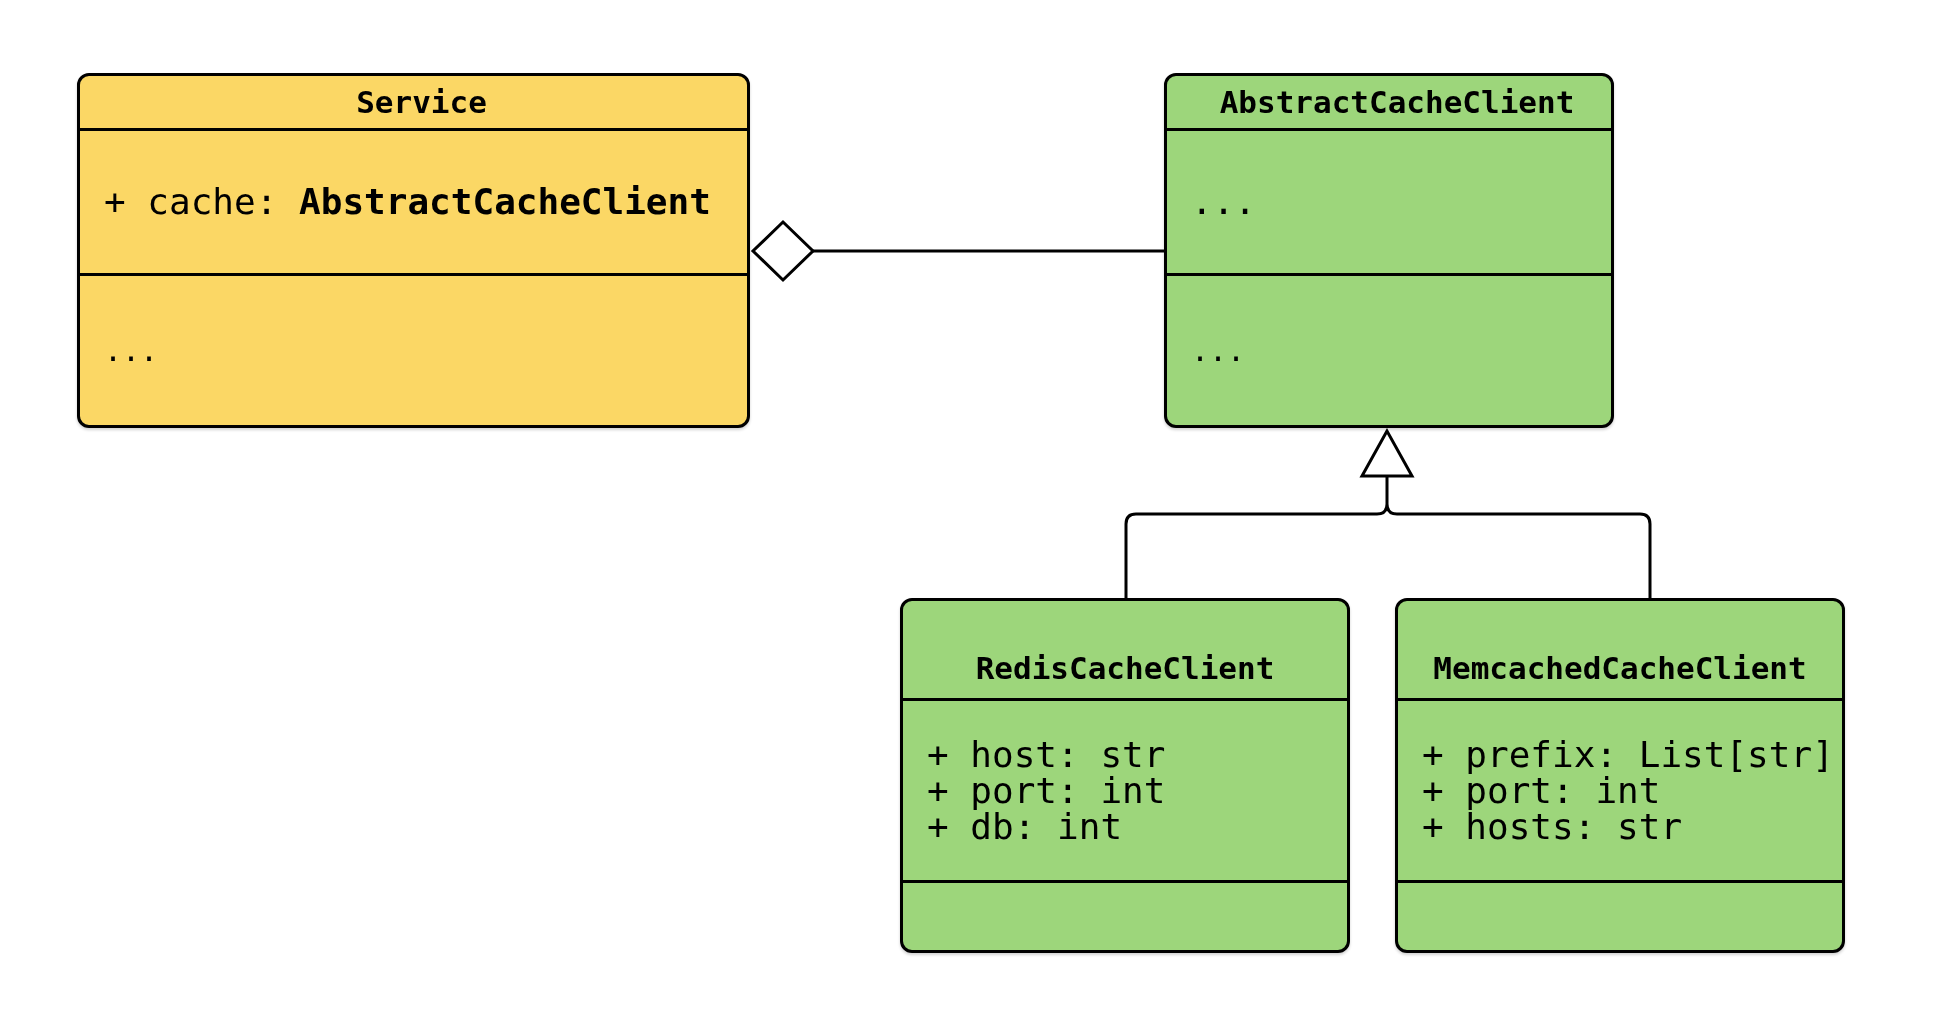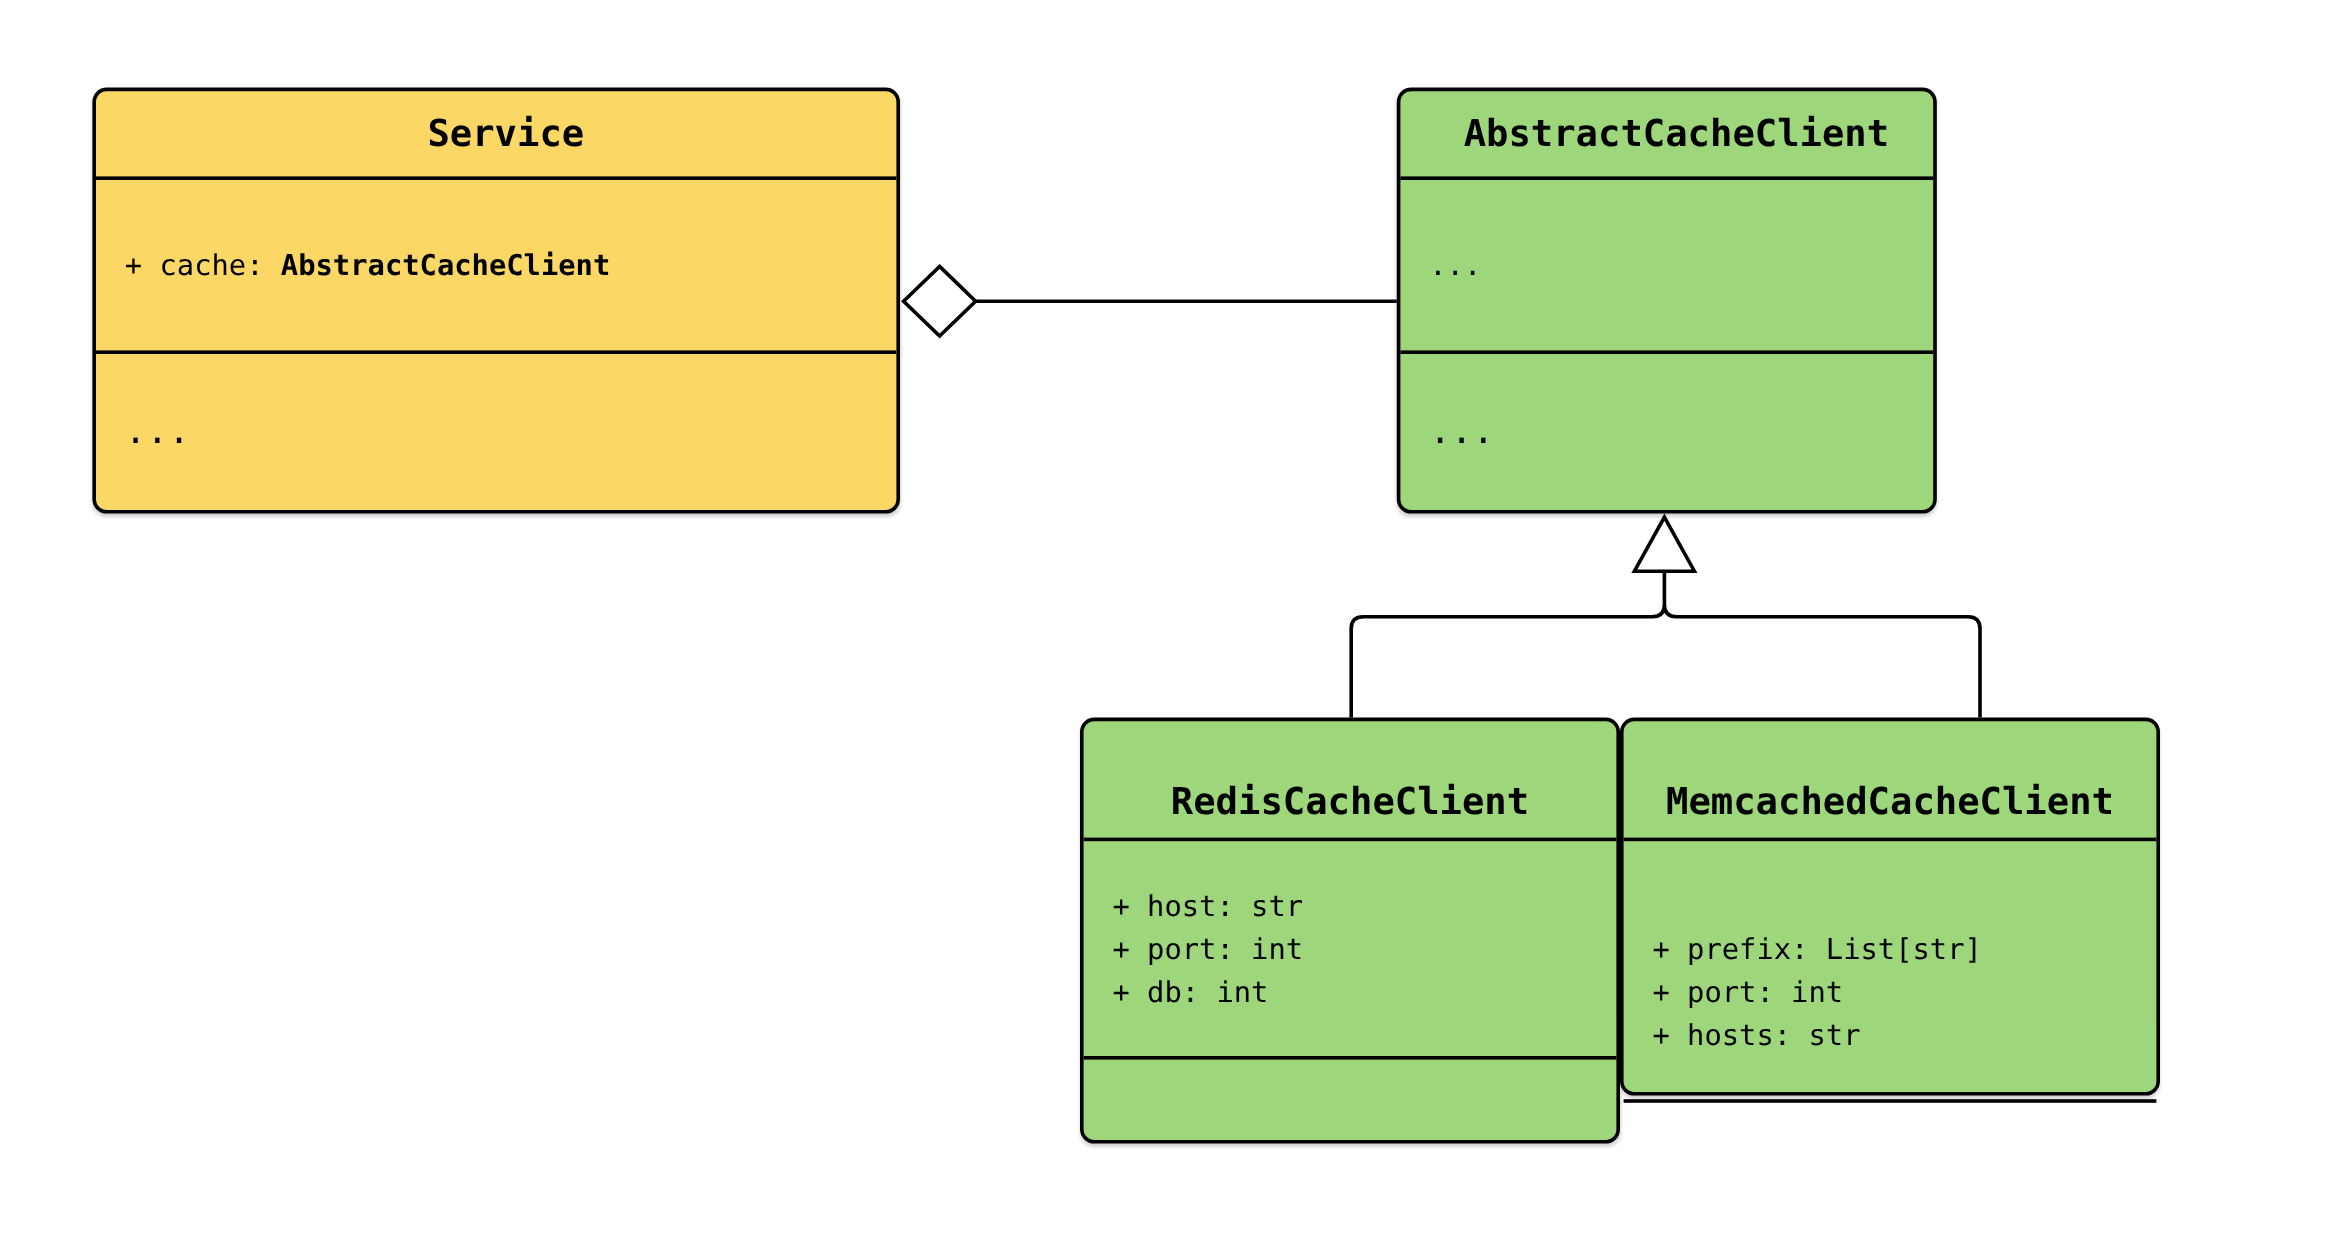--- a/index.html
+++ b/index.html
@@ -50,36 +50,36 @@
     font-size: 31px;
     border-bottom: 3px solid #000;
     flex: 0 0 auto;
   }
   .attr-compartment {
     display: flex;
     flex-direction: column;
     justify-content: center;
     padding-left: 24px;
     padding-right: 10px;
-    font-size: 24px;
+    font-size: 36px;
     line-height: 36px;
     border-bottom: 3px solid #000;
     flex: 0 0 auto;
   }
   .method-compartment {
     display: flex;
     flex-direction: column;
     justify-content: center;
     padding-left: 24px;
     padding-right: 10px;
     font-size: 30px;
     line-height: 36px;
     flex: 1 1 auto;
   }
-  .top-box .title-compartment   { height: 74px; padding-left: 16px; }
+  .top-box .title-compartment   { height: 55px; padding-left: 16px; }
   .top-box .attr-compartment    { height: 145px; }
   .child-box .title-compartment { height: 63px; margin-top: 37px; }
   .child-box .attr-compartment  { height: 182px; }
   .attr-line, .method-line {
     white-space: pre;
   }
   .bold-type {
     font-weight: bold;
   }
 </style>
@@ -120,21 +120,21 @@
   <div class="class-box child-box" style="left: 900px; top: 598px; width: 450px; height: 355px; background-color: rgb(157, 214, 123);">
     <div class="compartment title-compartment">RedisCacheClient</div>
     <div class="compartment attr-compartment">
       <div class="attr-line">+ host: str</div>
       <div class="attr-line">+ port: int</div>
       <div class="attr-line">+ db: int</div>
     </div>
     <div class="compartment method-compartment"></div>
   </div>
 
-  <div class="class-box child-box" style="left: 1350px; top: 598px; width: 450px; height: 315px; background-color: rgb(157, 214, 123); gap: 36px;">
+  <div class="class-box child-box" style="left: 1395px; top: 598px; width: 450px; height: 355px; background-color: rgb(157, 214, 123);">
     <div class="compartment title-compartment">MemcachedCacheClient</div>
     <div class="compartment attr-compartment">
       <div class="attr-line">+ prefix: List[str]</div>
       <div class="attr-line">+ port: int</div>
       <div class="attr-line">+ hosts: str</div>
     </div>
     <div class="compartment method-compartment"></div>
   </div>
 
 </div>

